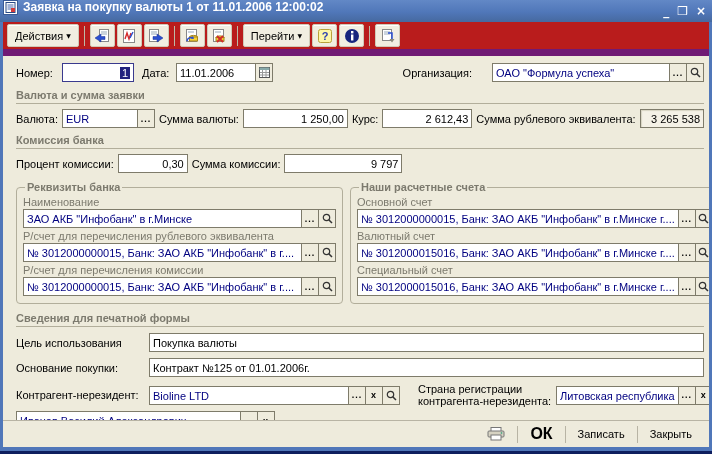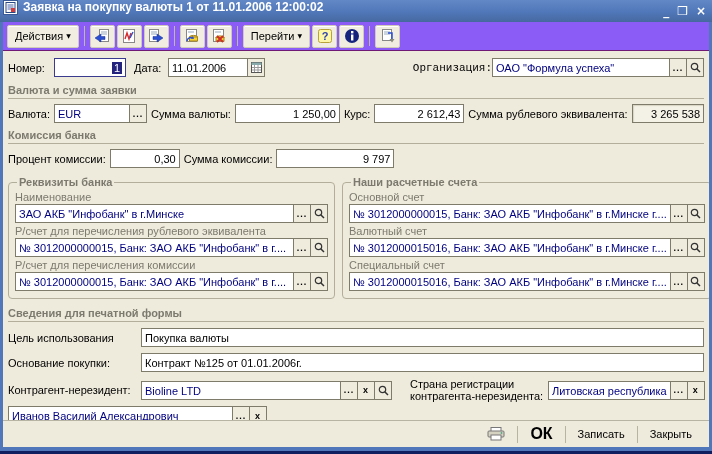--- a/index.html
+++ b/index.html
@@ -30,40 +30,40 @@
     margin: 0 -3px; 
   }
   .title-icon { width:15px; height:15px; flex:0 0 15px; }
   .title-text { white-space: nowrap; overflow: hidden; }
   .win-controls { margin-left:auto; display:flex; gap:8px; align-items:center;
     font-family: "DejaVu Sans", sans-serif; font-weight:bold; font-size:12px; }
   .win-btn { cursor: default; line-height: 14px; }
   
   .toolbar {
     flex: 0 0 29px;
-    background: #8b5cf6;
-    border-bottom: 1px solid #701a75;
+    background: #b91c1c;
+    border-bottom: 7px solid #701a75;
     display: flex; align-items: center;
     padding: 2px 4px; gap: 2px;
   }
   .tb-btn {
     height: 23px; min-width: 25px;
     display: flex; align-items: center; justify-content: center; gap: 3px;
     background: #f1eee1;
     border: 1px solid #cfcbb8; border-radius: 2px;
     box-shadow: inset 0 1px 0 #fff;
     padding: 0 3px; color: #000;
   }
   .tb-btn.text { padding: 0 7px; }
   .tb-sep { width:1px; height:20px; background:#bdb9a6; margin:0 3px; }
   .dd-arrow { font-size: 6px; line-height: 6px; font-family:"DejaVu Sans",sans-serif; }
   
   .form {
     flex: 1 1 auto;
-    padding: 7px 5px 0 5px;
+    padding: 7px 5px 0 13px;
     position: relative;
     overflow: hidden;
   }
   .row { display: flex; align-items: center; }
   .lbl { color:#000; white-space:nowrap; }
   .glbl { color:#7c7a6e; font-weight:normal; white-space:nowrap; }
   .sect {
     color:#7c7a6e; font-weight:bold;
     border-bottom: 1px solid #b2ae9b;
     padding-bottom: 2px;
@@ -220,21 +220,21 @@
           <svg width="11" height="11" viewBox="0 0 11 11">
             <rect x="0.5" y="0.5" width="10" height="10" fill="#fff" stroke="#555"></rect>
             <rect x="0.5" y="0.5" width="10" height="2.5" fill="#8aa"></rect>
             <line x1="3.5" y1="3" x2="3.5" y2="10" stroke="#999"></line>
             <line x1="7" y1="3" x2="7" y2="10" stroke="#999"></line>
             <line x1="1" y1="5.5" x2="10" y2="5.5" stroke="#999"></line>
             <line x1="1" y1="8" x2="10" y2="8" stroke="#999"></line>
           </svg>
         </div>
       </div>
-      <span class="lbl" style="margin-left:auto; margin-right:0;font-family:Liberation Mono, monospace;">Организация:</span>
+      <span class="lbl" style="margin-left:auto; margin-right:20px;">Организация:</span>
       <div class="fieldgroup" style="width:212px;">
         <div class="field ref" style="flex:1;">ОАО "Формула успеха"</div>
         <div class="sqbtn">...</div>
         <div class="sqbtn">
           <svg width="11" height="11" viewBox="0 0 11 11">
             <circle cx="4.5" cy="4.5" r="3.2" fill="none" stroke="#333" stroke-width="1.2"></circle>
             <line x1="7" y1="7" x2="10" y2="10" stroke="#333" stroke-width="1.5"></line>
           </svg>
         </div>
       </div>

